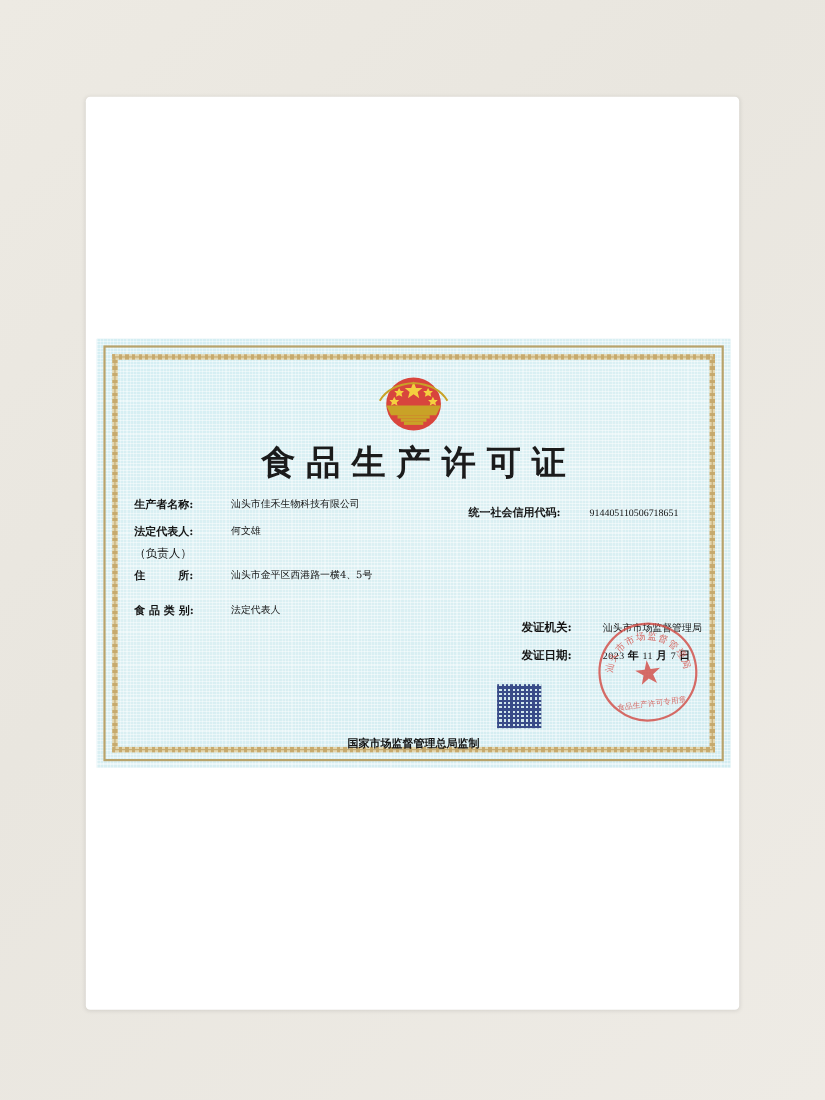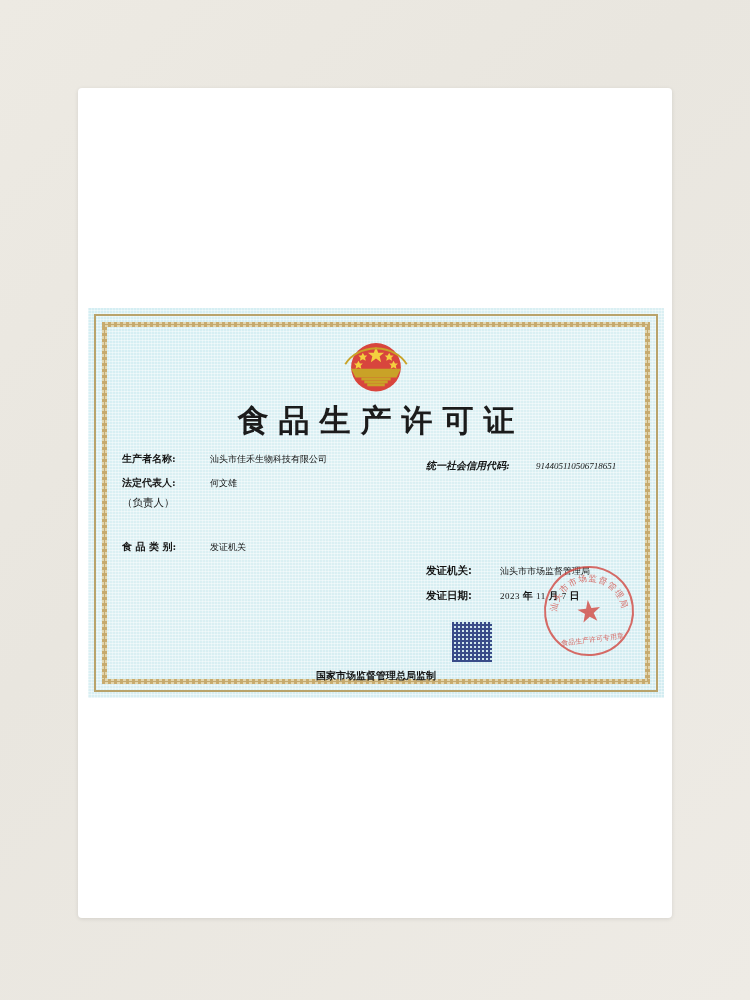--- a/index.html
+++ b/index.html
@@ -161,20 +161,21 @@
     margin-bottom: 11px;
   }
   .issue-lbl {
     font-family: "DejaVu Serif", "Liberation Serif", serif;
     font-size: 10.5px;
     font-weight: bold;
     color: #141414;
     white-space: nowrap;
     width: 74px;
     flex: none;
+    margin-left: 48px;
   }
   .issue-val {
     font-family: "DejaVu Serif", "Liberation Serif", serif;
     font-size: 9px;
     color: #141414;
   }
   .date-line {
     font-family: "Liberation Serif", serif;
     font-size: 9px;
     color: #141414;
@@ -282,28 +283,32 @@
     <div class="fields-left">
       <div class="row">
         <span class="lbl lbl-w1">生产者名称:</span>
         <span class="val">汕头市佳禾生物科技有限公司</span>
       </div>
       <div class="row">
         <span class="lbl lbl-w1">法定代表人:</span>
         <span class="val">何文雄</span>
       </div>
       <div class="sub-lbl">（负责人）</div>
-      <div class="row" style="margin-top:30px;">
+      <div class="row">
+        <span class="lbl lbl-w1">住　　　所:</span>
+        <span class="val">汕头市金平区西港路一横4、5号</span>
+      </div>
+      <div class="row" style="margin-top:17px;">
         <span class="lbl lbl-w1">食 品 类 别:</span>
-        <span class="val">发证机关</span>
+        <span class="val">法定代表人</span>
       </div>
     </div>
 
     <div class="fields-right">
-      <div class="row" style="margin-top:7px;font-style:italic;">
+      <div class="row" style="margin-top:7px;">
         <span class="lbl lbl-w2">统一社会信用代码:</span>
         <span class="val num">914405110506718651</span>
       </div>
     </div>
 
     <div class="issue-block">
       <div class="issue-row">
         <span class="issue-lbl">发证机关:</span>
         <span class="issue-val">汕头市市场监督管理局</span>
       </div>

